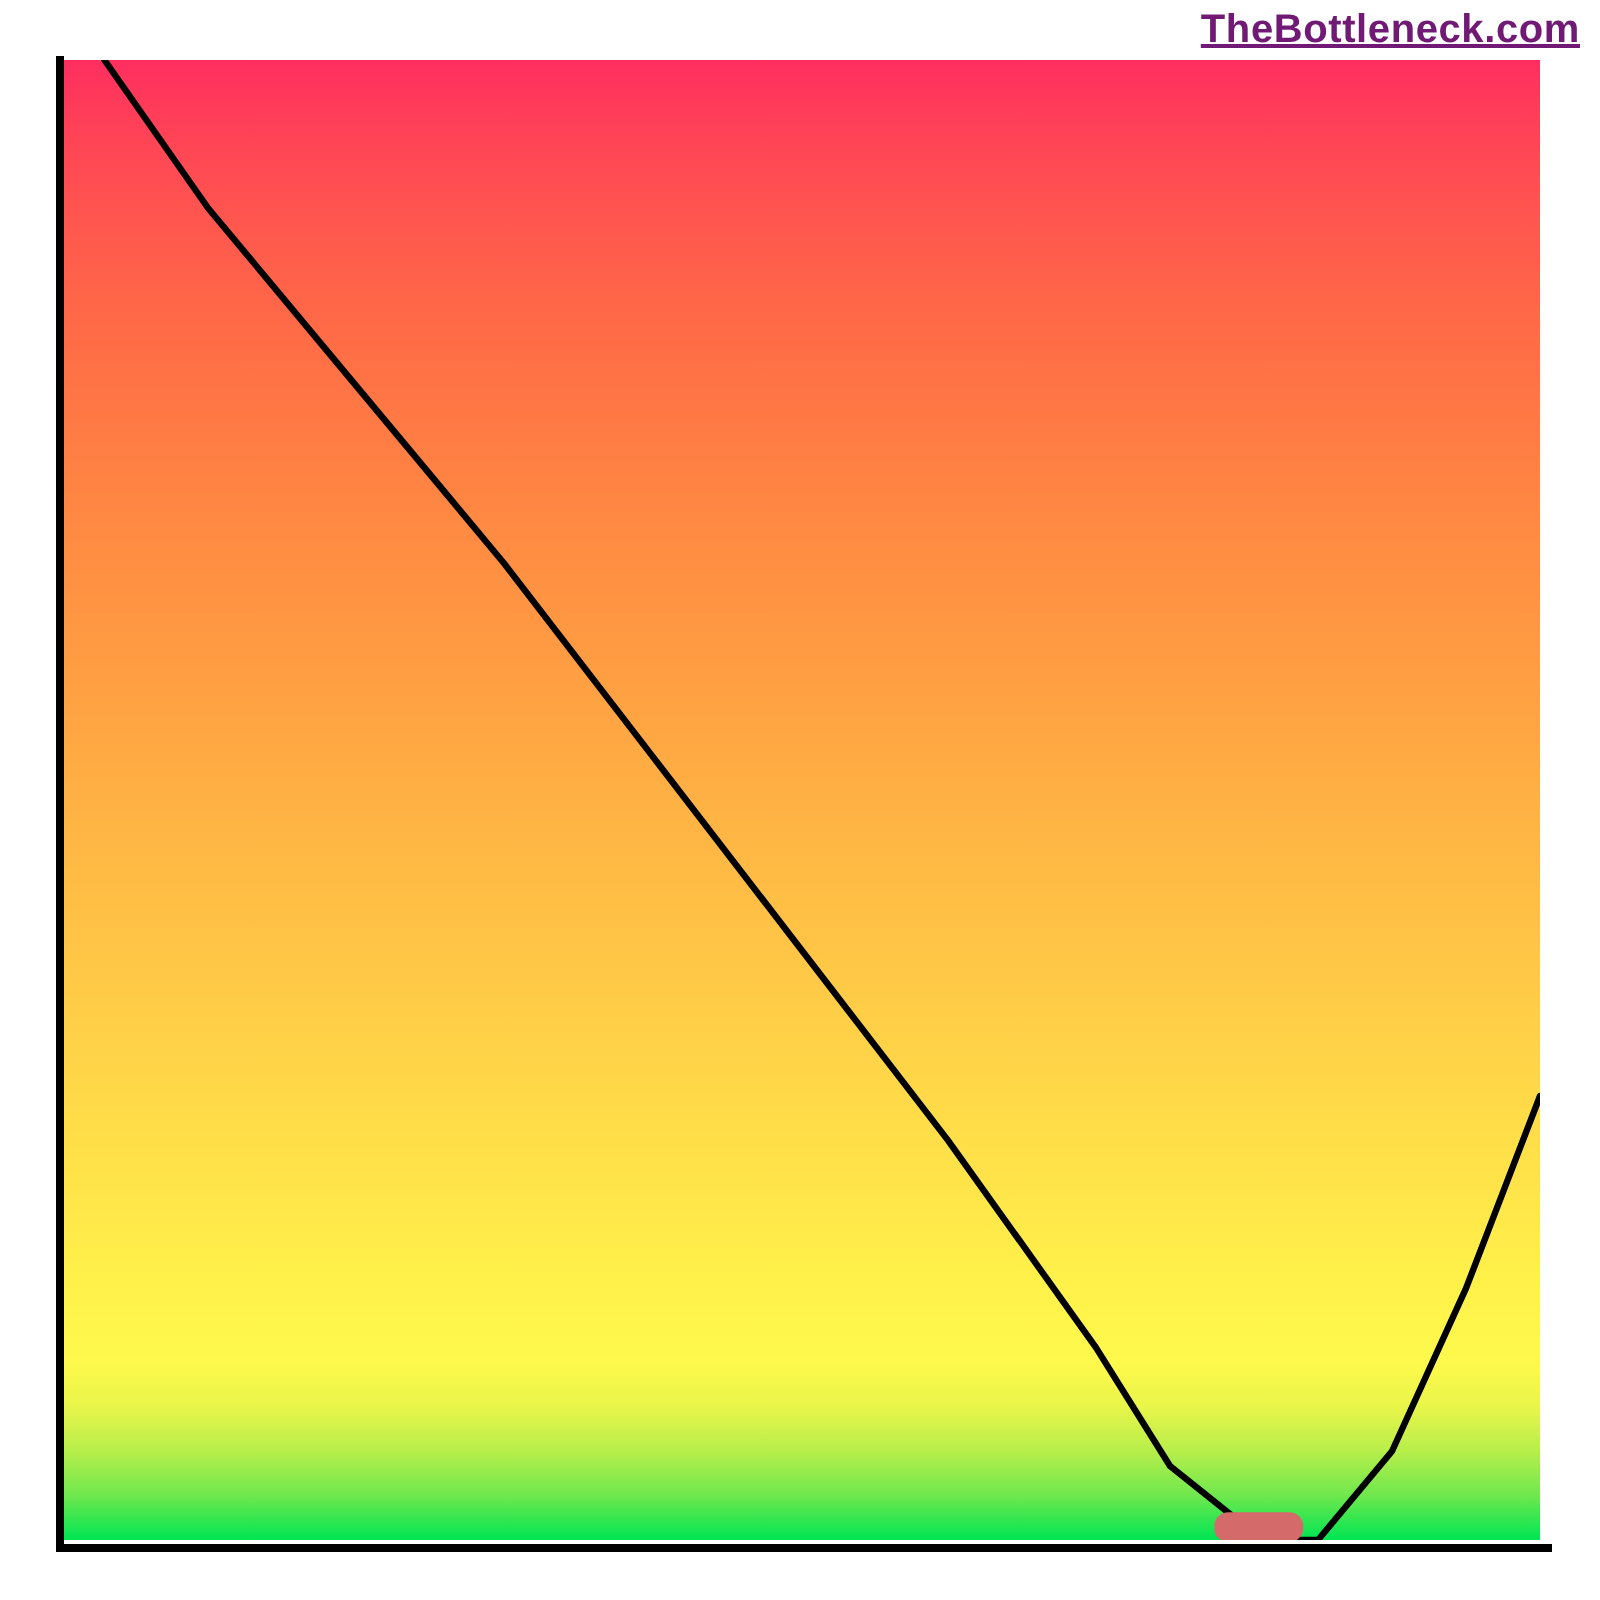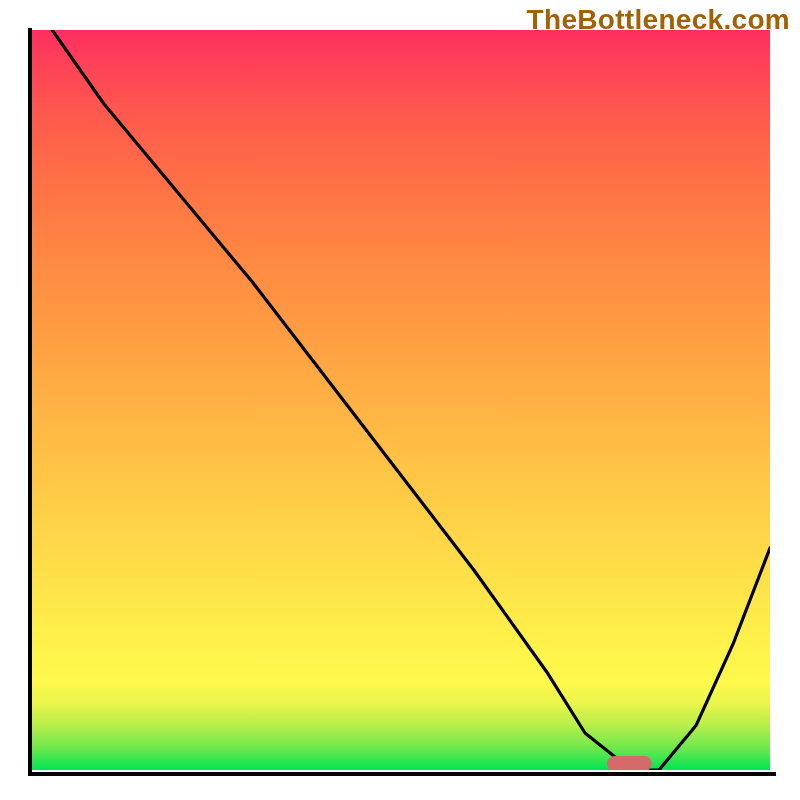--- a/index.html
+++ b/index.html
@@ -13,24 +13,25 @@
   }
   .container {
     position: relative;
     width: 800px;
     height: 800px;
   }
   .watermark {
     position: absolute;
     top: 4px;
     right: 10px;
-    font-size: 28px;
+    font-size: 20px;
     font-weight: bold;
-    color: #a16207;
+    color: #701a75;
     letter-spacing: 0.3px;
+    text-decoration: underline;
   }
   .plot-area {
     position: absolute;
     left: 30px;
     top: 30px;
     width: 740px;
     height: 740px;
   }
   
   .bg-gradient {

